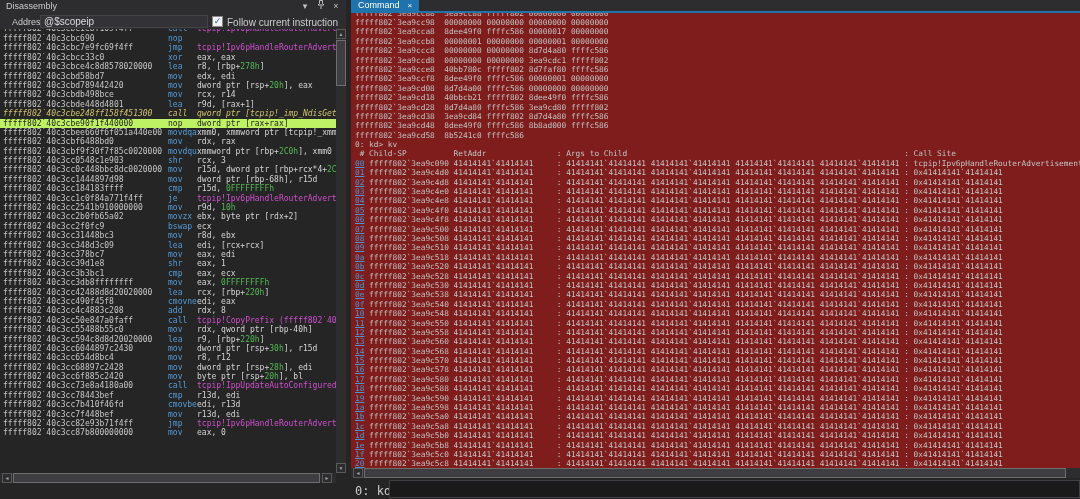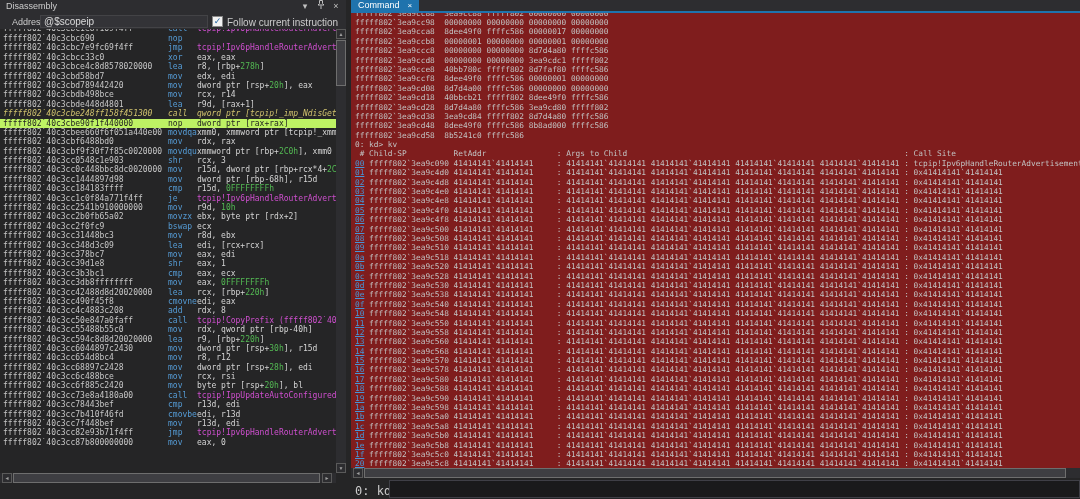--- a/index.html
+++ b/index.html
@@ -107,21 +107,20 @@
       <div class="drow"><span class="ad">fffff802`40c3cc3d</span><span class="by">b8ffffffff</span><span class="mn">mov</span><span class="t-p">eax, </span><span class="t-g">0FFFFFFFFh</span></div>
       <div class="drow"><span class="ad">fffff802`40c3cc42</span><span class="by">488d8d20020000</span><span class="mn">lea</span><span class="t-p">rcx, [rbp+</span><span class="t-g">220h</span><span class="t-p">]</span></div>
       <div class="drow"><span class="ad">fffff802`40c3cc49</span><span class="by">0f45f8</span><span class="mn">cmovne</span><span class="t-p">edi, eax</span></div>
       <div class="drow"><span class="ad">fffff802`40c3cc4c</span><span class="by">4883c208</span><span class="mn">add</span><span class="t-p">rdx, 8</span></div>
       <div class="drow"><span class="ad">fffff802`40c3cc50</span><span class="by">e847a0faff</span><span class="mn">call</span><span class="t-m">tcpip!CopyPrefix (fffff802`40be6c</span></div>
       <div class="drow"><span class="ad">fffff802`40c3cc55</span><span class="by">488b55c0</span><span class="mn">mov</span><span class="t-p">rdx, qword ptr [rbp-40h]</span></div>
       <div class="drow"><span class="ad">fffff802`40c3cc59</span><span class="by">4c8d8d20020000</span><span class="mn">lea</span><span class="t-p">r9, [rbp+</span><span class="t-g">220h</span><span class="t-p">]</span></div>
       <div class="drow"><span class="ad">fffff802`40c3cc60</span><span class="by">44897c2430</span><span class="mn">mov</span><span class="t-p">dword ptr [rsp+</span><span class="t-g">30h</span><span class="t-p">], r15d</span></div>
       <div class="drow"><span class="ad">fffff802`40c3cc65</span><span class="by">4d8bc4</span><span class="mn">mov</span><span class="t-p">r8, r12</span></div>
       <div class="drow"><span class="ad">fffff802`40c3cc68</span><span class="by">897c2428</span><span class="mn">mov</span><span class="t-p">dword ptr [rsp+</span><span class="t-g">28h</span><span class="t-p">], edi</span></div>
-      <div class="drow"><span class="ad">fffff802`40c3cc6c</span><span class="by">488bce</span><span class="mn">mov</span><span class="t-p">rcx, rsi</span></div>
       <div class="drow"><span class="ad">fffff802`40c3cc6f</span><span class="by">885c2420</span><span class="mn">mov</span><span class="t-p">byte ptr [rsp+</span><span class="t-g">20h</span><span class="t-p">], bl</span></div>
       <div class="drow"><span class="ad">fffff802`40c3cc73</span><span class="by">e8a4180a00</span><span class="mn">call</span><span class="t-m">tcpip!IppUpdateAutoConfiguredRout</span></div>
       <div class="drow"><span class="ad">fffff802`40c3cc78</span><span class="by">443bef</span><span class="mn">cmp</span><span class="t-p">r13d, edi</span></div>
       <div class="drow"><span class="ad">fffff802`40c3cc7b</span><span class="by">410f46fd</span><span class="mn">cmovbe</span><span class="t-p">edi, r13d</span></div>
       <div class="drow"><span class="ad">fffff802`40c3cc7f</span><span class="by">448bef</span><span class="mn">mov</span><span class="t-p">r13d, edi</span></div>
       <div class="drow"><span class="ad">fffff802`40c3cc82</span><span class="by">e93b71f4ff</span><span class="mn">jmp</span><span class="t-m">tcpip!Ipv6pHandleRouterAdvertisem</span></div>
       <div class="drow"><span class="ad">fffff802`40c3cc87</span><span class="by">b800000000</span><span class="mn">mov</span><span class="t-p">eax, 0</span></div>
     </div>
 
   <div class="sb" style="left:336px;top:29px;width:10px;height:444px;">

